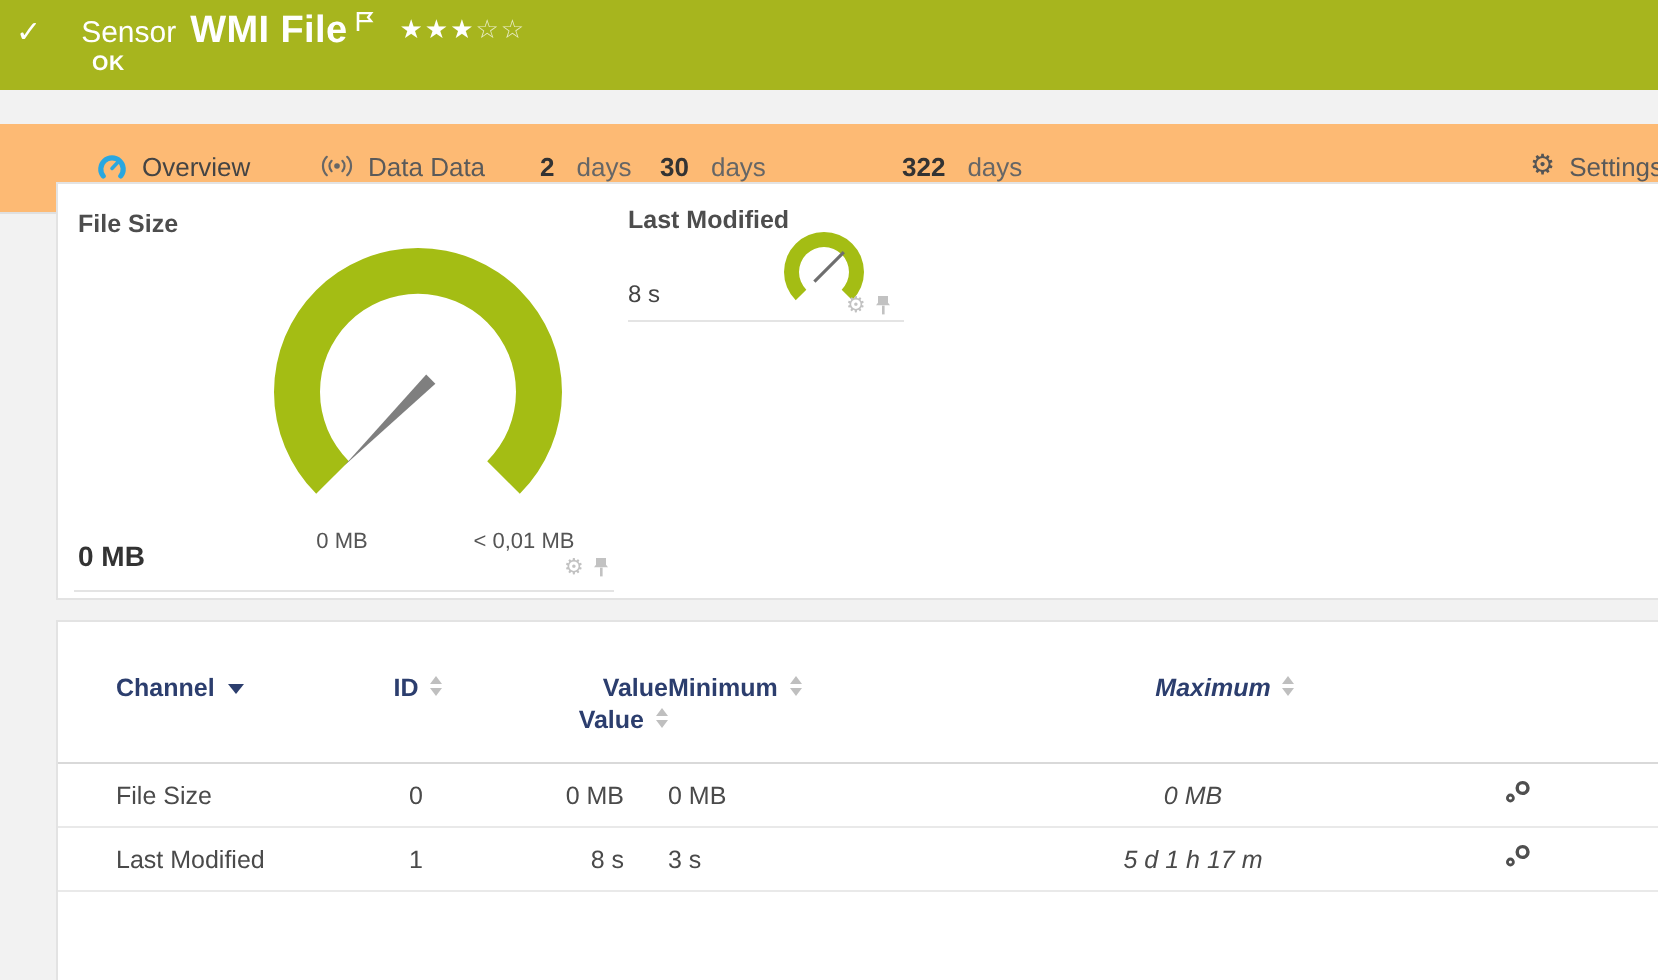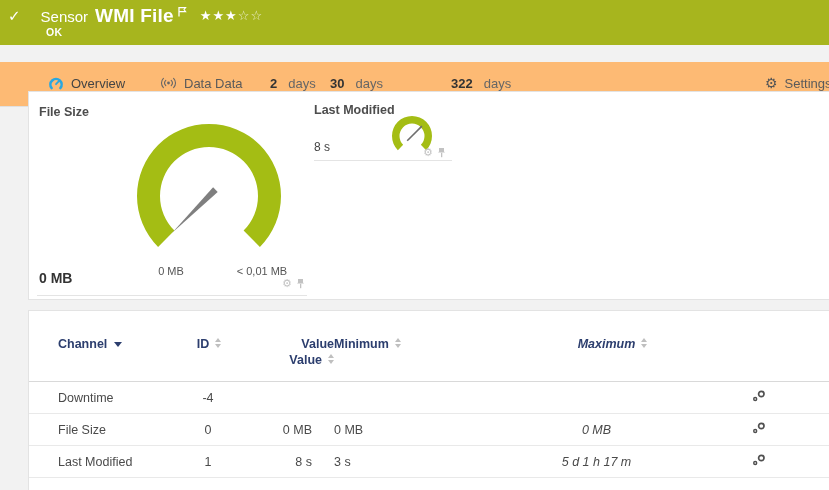--- a/index.html
+++ b/index.html
@@ -165,31 +165,20 @@
         <tr>
           <th class="c-channel"><span>Channel</span><span class="caret-down"></span></th>
           <th class="c-id"><span>ID</span><span class="sort"><i class="up"></i><i class="dn"></i></span></th>
           <th class="c-last"><span>Value</span><br><span>Value</span><span class="sort"><i class="up"></i><i class="dn"></i></span></th>
           <th class="c-min"><span>Minimum</span><span class="sort"><i class="up"></i><i class="dn"></i></span></th>
           <th class="c-max"><span>Maximum</span><span class="sort"><i class="up"></i><i class="dn"></i></span></th>
           <th class="c-set"></th>
         </tr>
       </thead>
       <tbody>
-        <tr>
-          <td class="c-channel">Downtime</td>
-          <td class="c-id">-4</td>
-          <td class="c-last"></td>
-          <td class="c-min"></td>
-          <td class="c-max"></td>
-          <td class="c-set"><svg width="14" height="12" viewBox="0 0 14 12">
-                <circle cx="9.3" cy="4" r="2.7" stroke="#4f4f4f" stroke-width="1.7" fill="none"></circle>
-                <circle cx="3.2" cy="9" r="1.5" stroke="#4f4f4f" stroke-width="1.4" fill="none"></circle>
-              </svg></td>
-        </tr>
         <tr>
           <td class="c-channel">File Size</td>
           <td class="c-id">0</td>
           <td class="c-last">0 MB</td>
           <td class="c-min">0 MB</td>
           <td class="c-max">0 MB</td>
           <td class="c-set"><svg width="14" height="12" viewBox="0 0 14 12">
                 <circle cx="9.3" cy="4" r="2.7" stroke="#4f4f4f" stroke-width="1.7" fill="none"></circle>
                 <circle cx="3.2" cy="9" r="1.5" stroke="#4f4f4f" stroke-width="1.4" fill="none"></circle>
               </svg></td>

